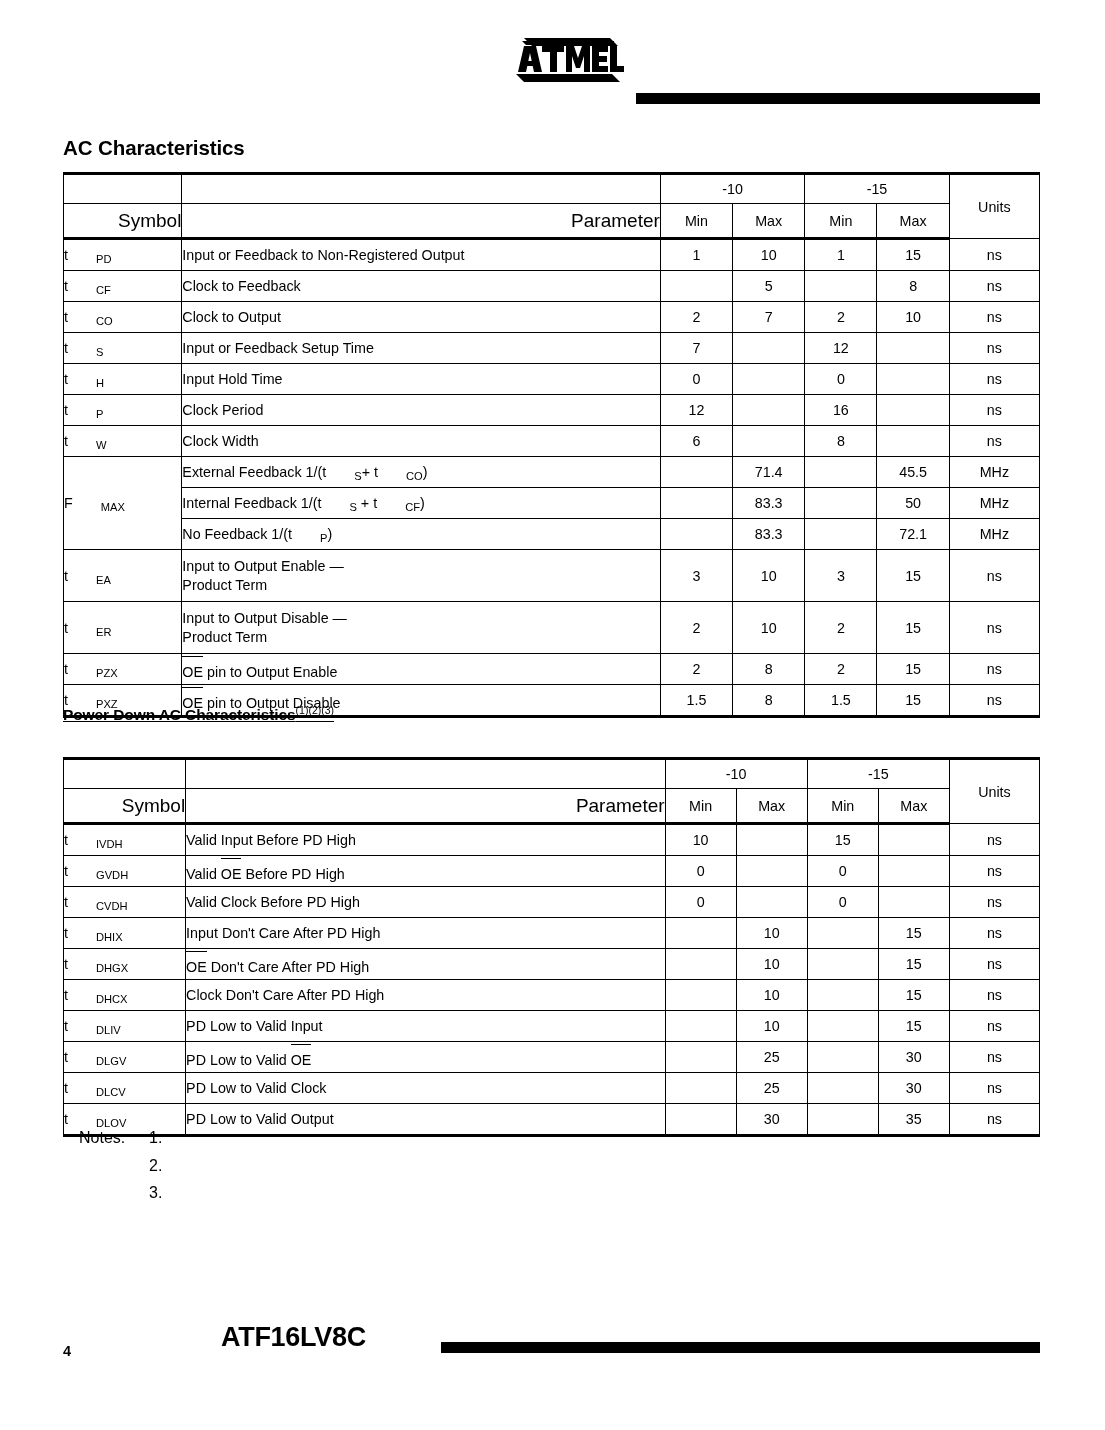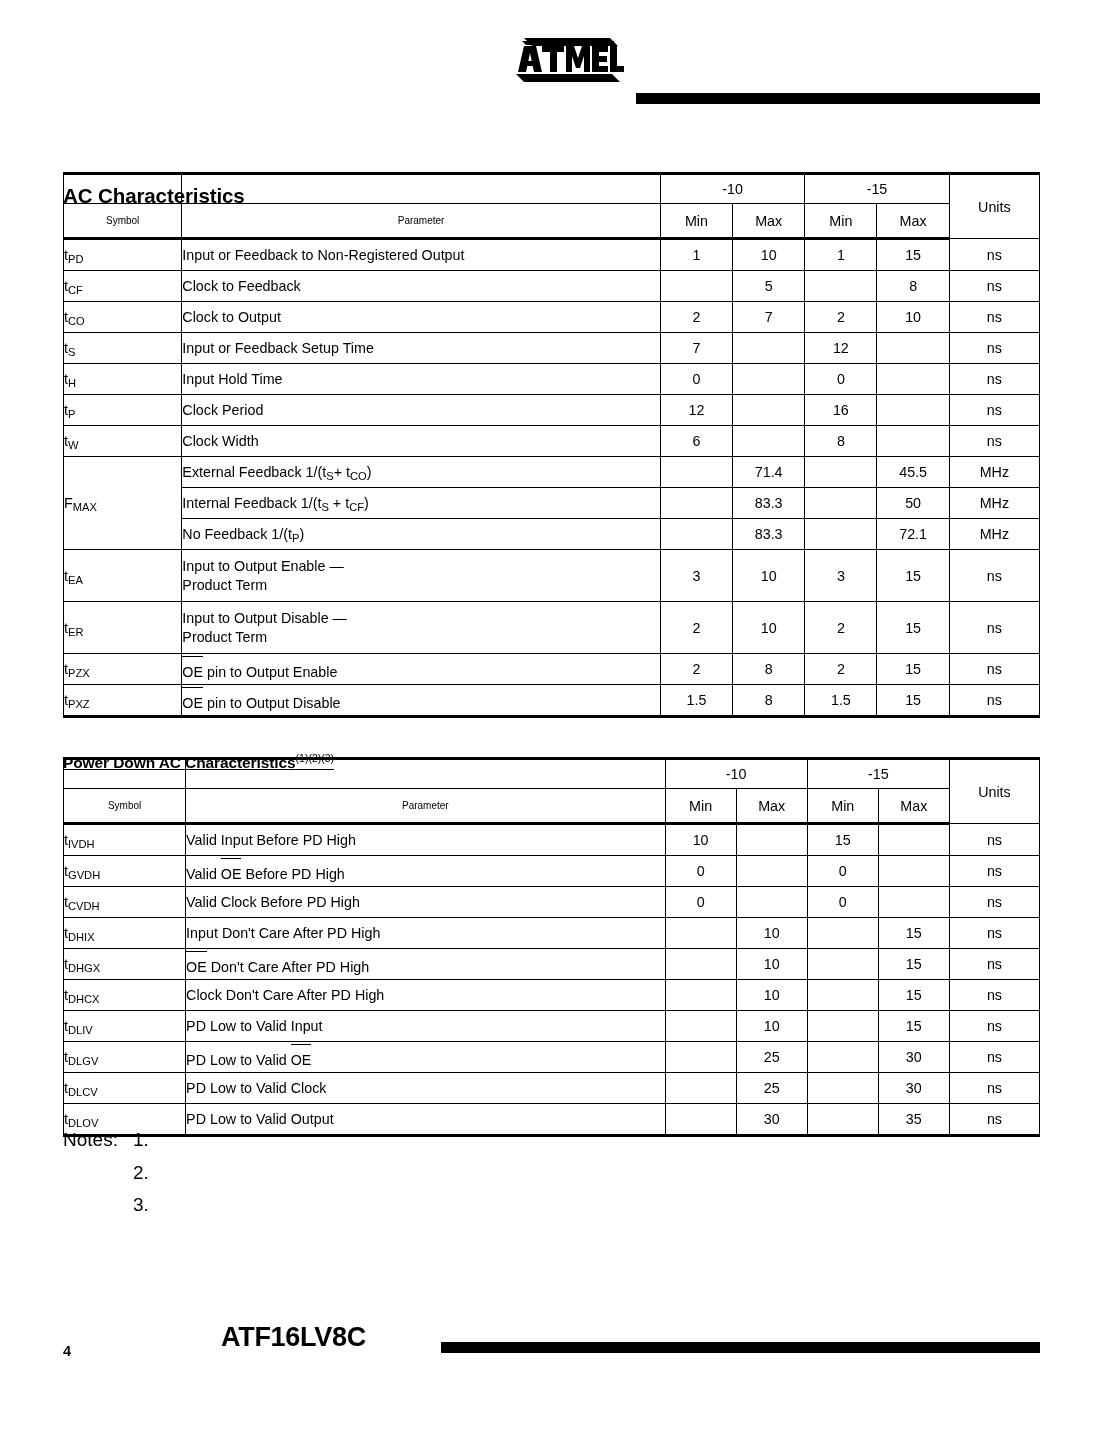--- a/index.html
+++ b/index.html
@@ -41,21 +41,20 @@
     background: #000000;
   }
 
   
   .section-heading {
     position: absolute;
     font-size: 20.5px;
     font-weight: bold;
     letter-spacing: -0.1px;
     white-space: nowrap;
-    margin-top: 48px;
   }
   #heading-ac { left: 63px; top: 136px; }
   #heading-pd { left: 63px; top: 704px; font-size: 15.5px; text-decoration: underline; }
   .sup-notes {
     font-size: 10.5px;
     font-weight: normal;
     vertical-align: super;
     letter-spacing: 0;
   }
 
@@ -90,22 +89,22 @@
   #table-pd .c-num   { width: 71px; }
   #table-pd .c-units { width: 90px; }
 
   th.hd {
     font-weight: bold;
     font-size: 14.3px;
     text-align: center;
   }
   th.hd-left {
     font-weight: bold;
-    font-size: 10px;
-    text-align: center;
+    font-size: 19px;
+    text-align: right;
     padding-left: 14px;
     vertical-align: bottom;
     padding-bottom: 7px;
   }
   th.hd-grade { height: 28px; }
   th.hd-mm    { height: 33px; vertical-align: bottom; padding-bottom: 6px; }
   th.hd-units { vertical-align: bottom; padding-bottom: 7px; }
   th.hd-blank { border-bottom: none !important; }
 
   td.sym {
@@ -126,35 +125,36 @@
     white-space: nowrap;
   }
   tr.tall td { height: 51px; }
   tr.std td  { height: 30px; }
 
   sub {
     font-size: 0.78em;
     vertical-align: baseline;
     position: relative;
     top: 0.28em;
+    margin-left: 28px;
   }
   .ovl {
     border-top: 1.4px solid #000;
     padding-top: 8px;
     display: inline-block;
     line-height: 1.05;
   }
 
   
   .notes-block {
     position: absolute;
-    left: 63px;
+    left: 79px;
     top: 1124px;
     width: 700px;
-    font-size: 19px;
+    font-size: 16px;
     line-height: 1.72;
   }
   .notes-row { display: flex; }
   .notes-label { width: 70px; flex: 0 0 70px; }
   .notes-num   { width: 31px; flex: 0 0 31px; }
   .notes-text  { flex: 1 1 auto; }
   .notes-indent { padding-left: 70px; }
 
   
   .footer {

